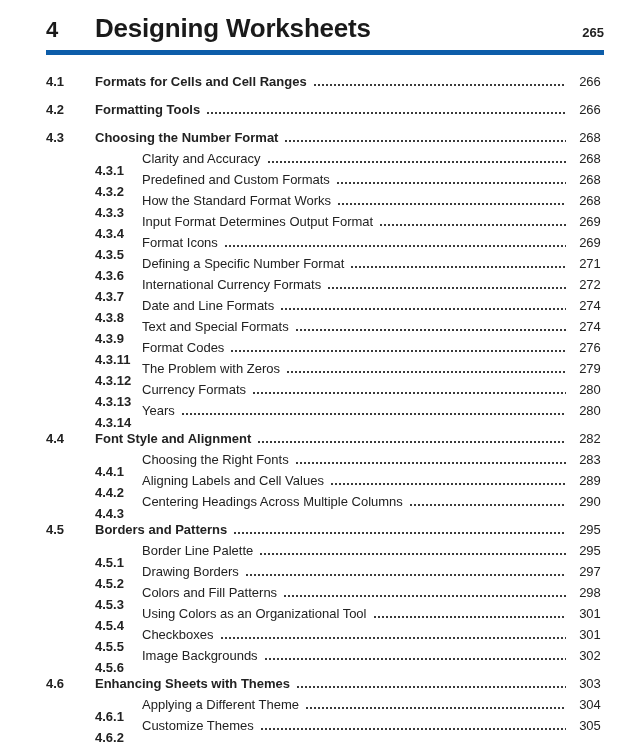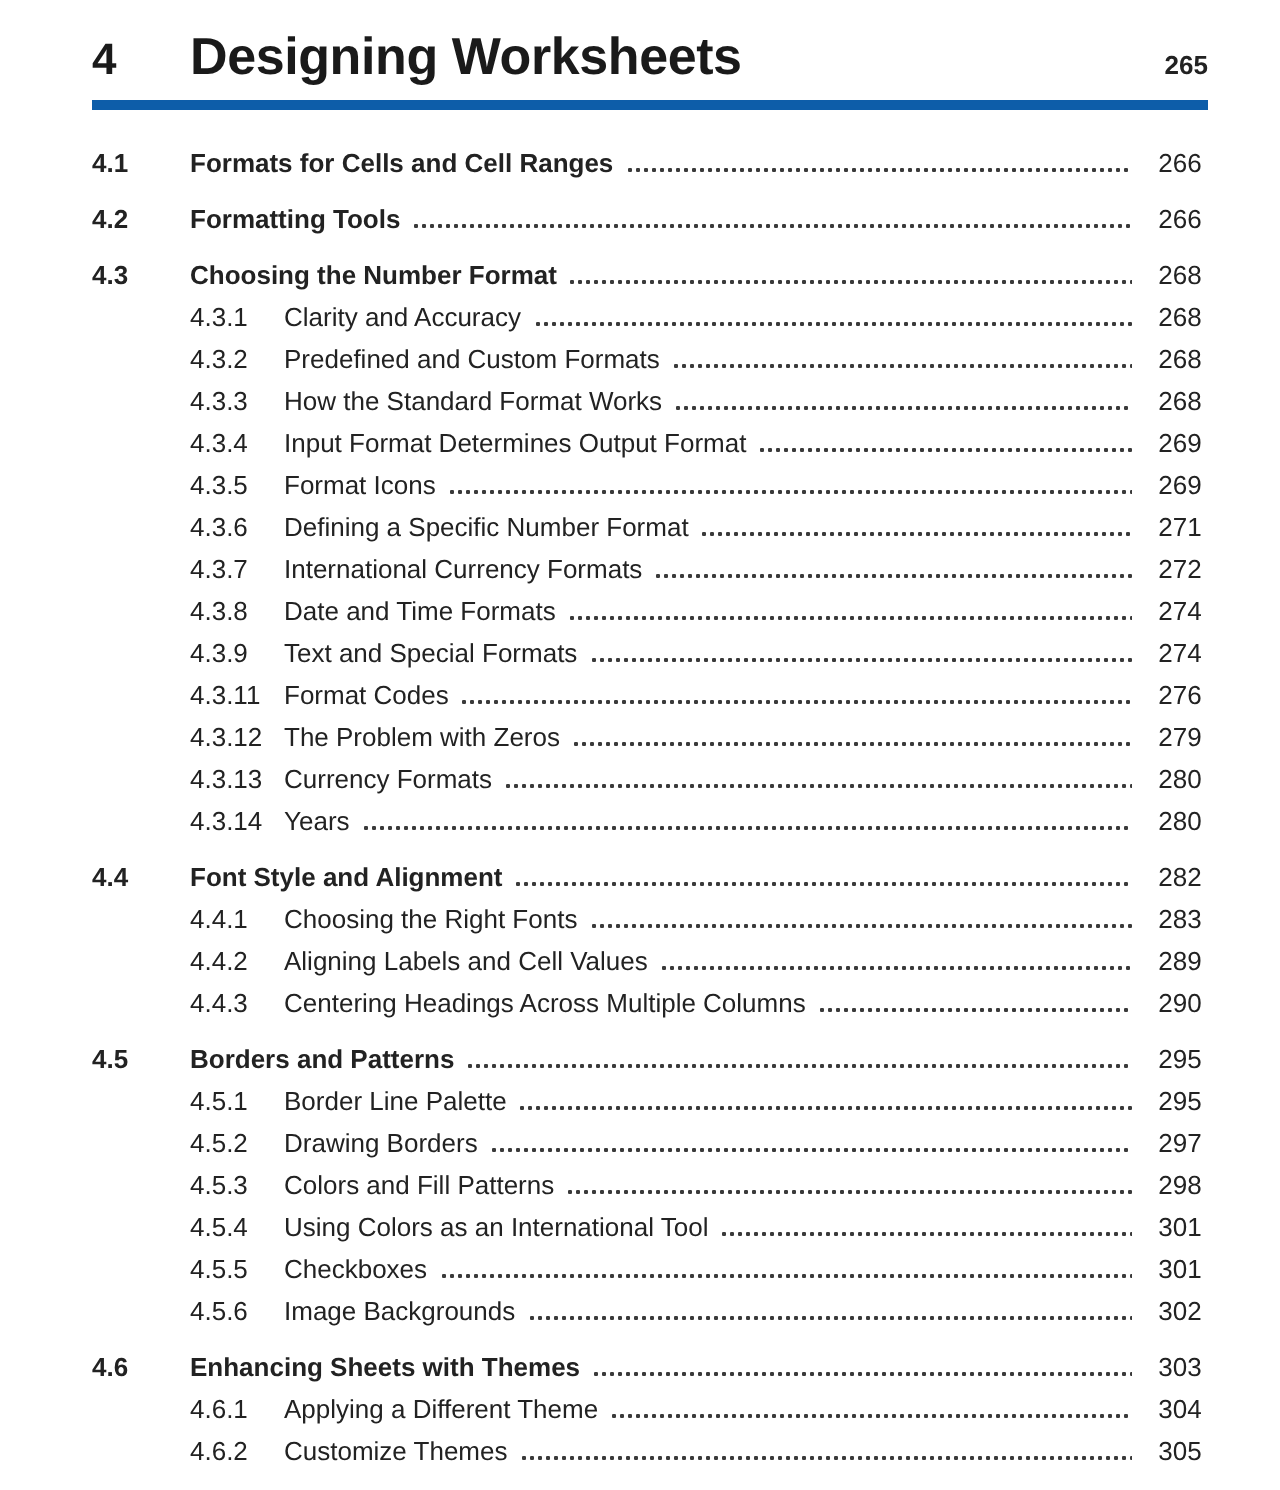--- a/index.html
+++ b/index.html
@@ -68,21 +68,22 @@
     font-weight: bold;
   }
   .row.l1 .num {
     width: 49px;
     flex: 0 0 49px;
   }
   .row.l2 .num {
     margin-left: 49px;
     width: 47px;
     flex: 0 0 47px;
-    font-weight: normal;
+    font-weight: bold;
+    margin-top: 12px;
   }
   .row .title {
     flex: 0 0 auto;
   }
   .row .dots {
     flex: 1 1 auto;
     margin: 0 10px 0 6px;
     background-image: radial-gradient(circle, #3a3a3a 1px, rgba(0,0,0,0) 1.2px);
     background-size: 4px 4px;
     background-repeat: repeat-x;
@@ -161,21 +162,21 @@
     <span class="pg">271</span>
   </div>
       <div class="row l2">
     <span class="num">4.3.7</span>
     <span class="title">International Currency Formats</span>
     <span class="dots"></span>
     <span class="pg">272</span>
   </div>
       <div class="row l2">
     <span class="num">4.3.8</span>
-    <span class="title">Date and Time Formats</span>
+    <span class="title">Date and Line Formats</span>
     <span class="dots"></span>
     <span class="pg">274</span>
   </div>
       <div class="row l2">
     <span class="num">4.3.9</span>
     <span class="title">Text and Special Formats</span>
     <span class="dots"></span>
     <span class="pg">274</span>
   </div>
       <div class="row l2">
@@ -245,21 +246,21 @@
     <span class="pg">297</span>
   </div>
       <div class="row l2">
     <span class="num">4.5.3</span>
     <span class="title">Colors and Fill Patterns</span>
     <span class="dots"></span>
     <span class="pg">298</span>
   </div>
       <div class="row l2">
     <span class="num">4.5.4</span>
-    <span class="title">Using Colors as an International Tool</span>
+    <span class="title">Using Colors as an Organizational Tool</span>
     <span class="dots"></span>
     <span class="pg">301</span>
   </div>
       <div class="row l2">
     <span class="num">4.5.5</span>
     <span class="title">Checkboxes</span>
     <span class="dots"></span>
     <span class="pg">301</span>
   </div>
       <div class="row l2">

